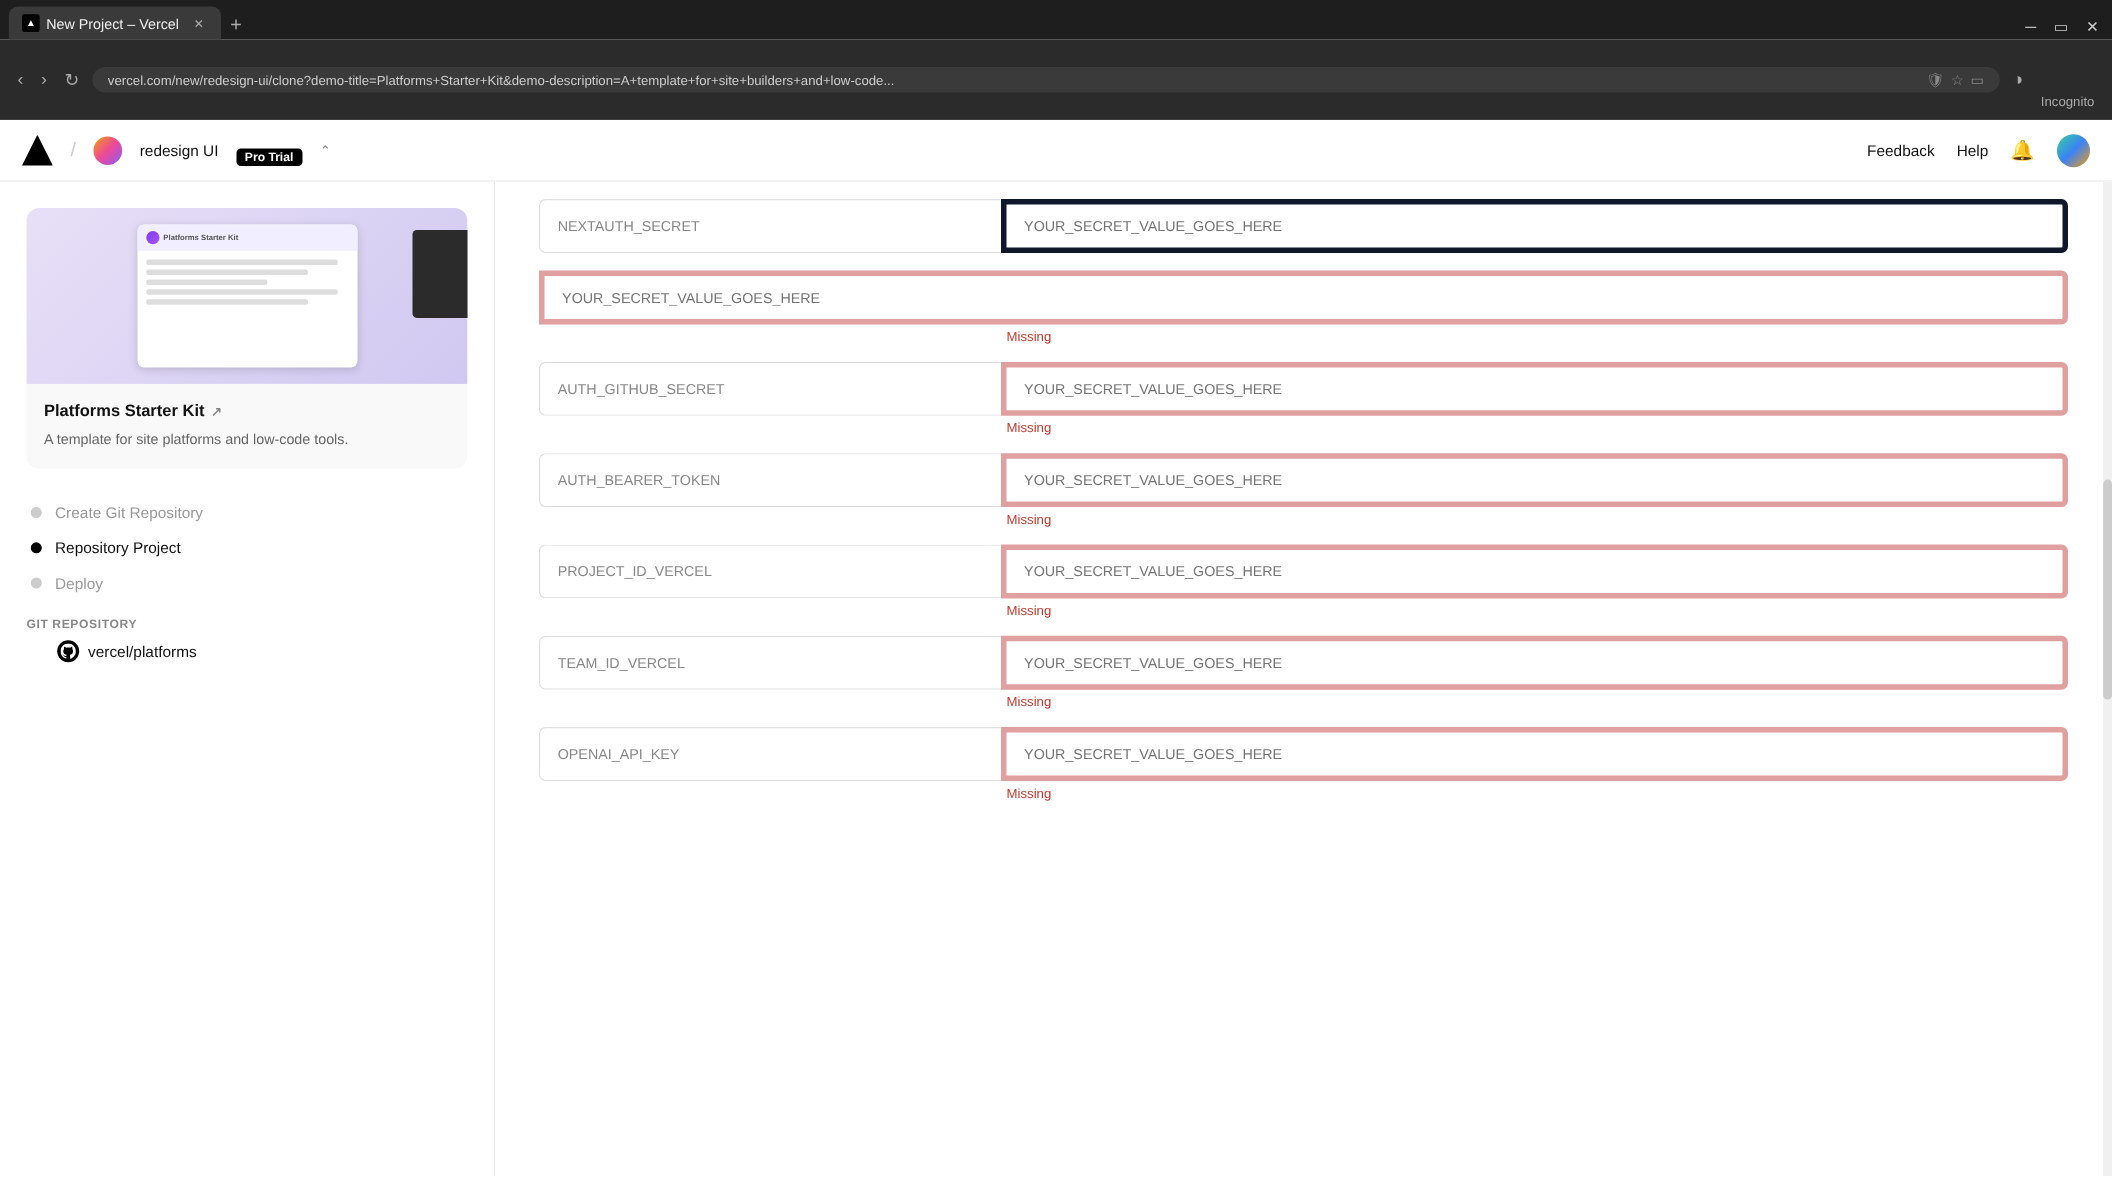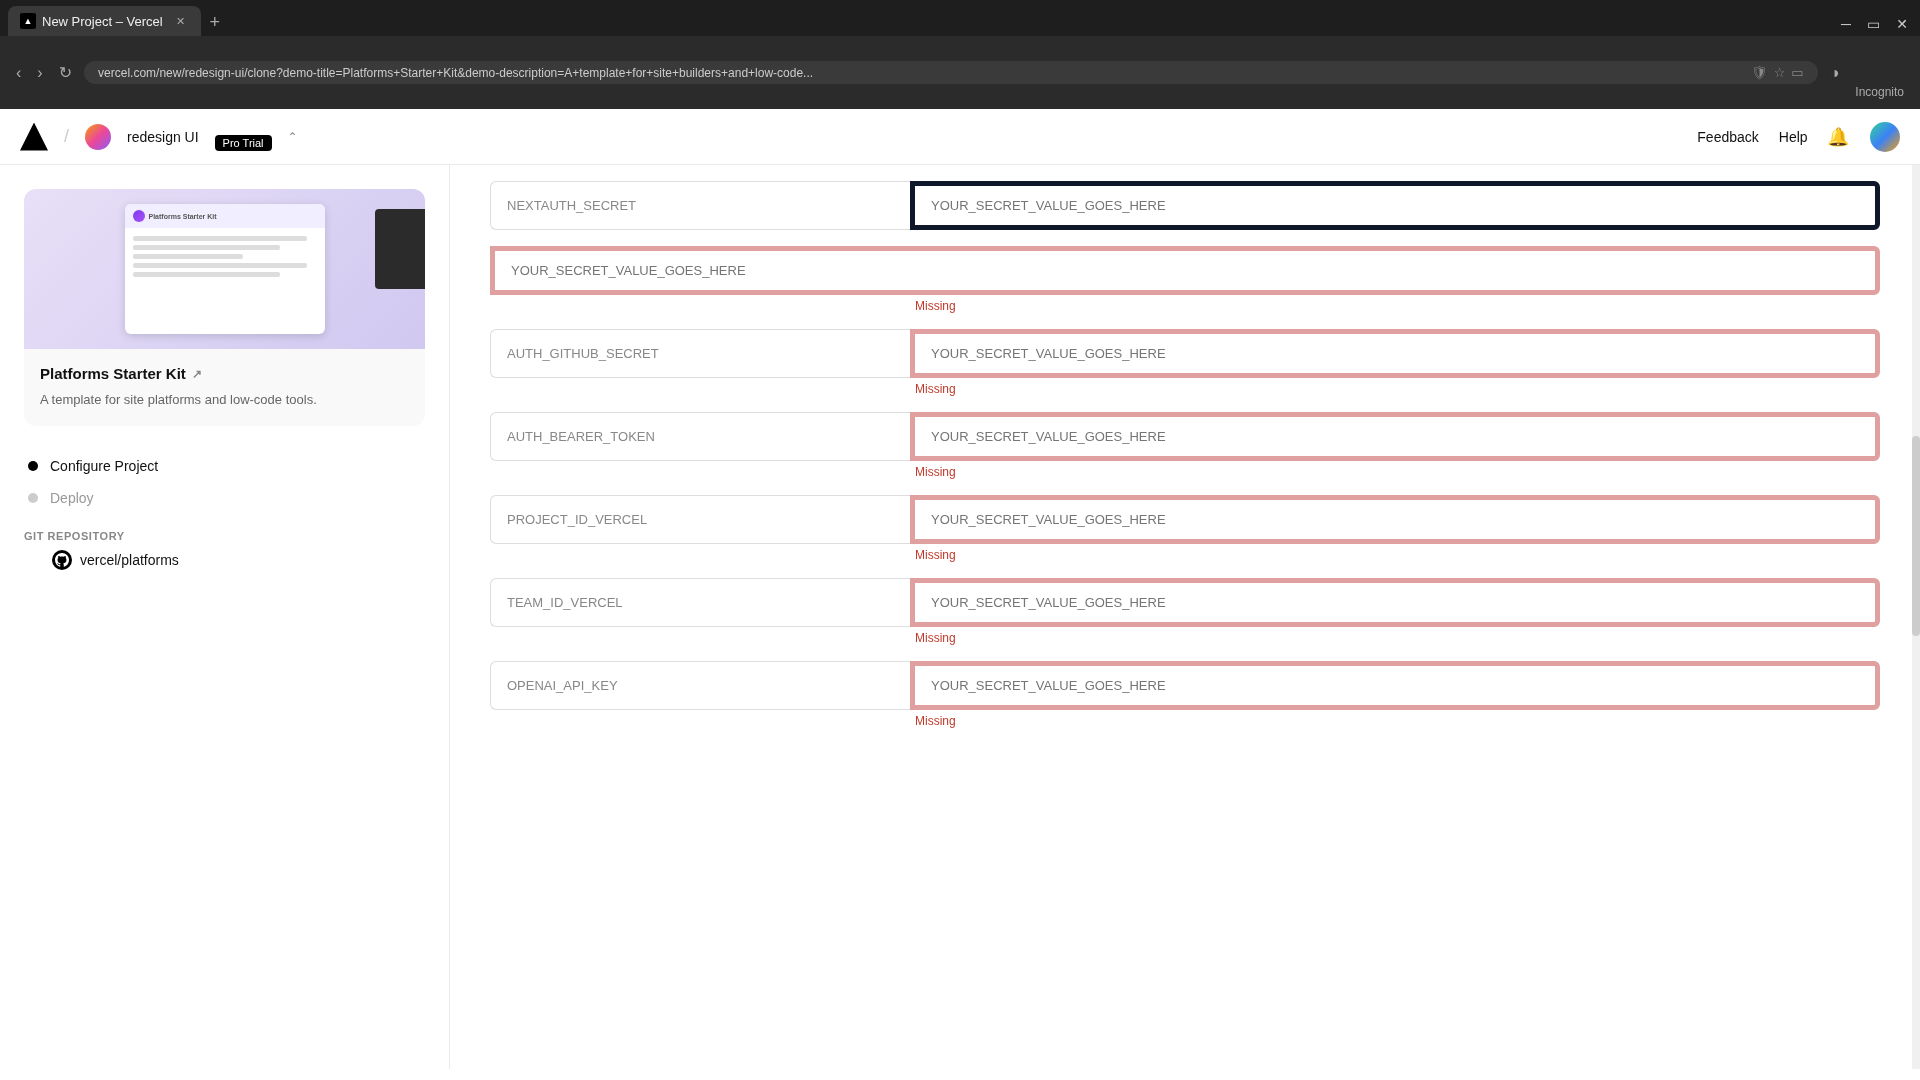--- a/index.html
+++ b/index.html
@@ -90,21 +90,21 @@
     .project-icon {
       width: 26px; height: 26px;
       border-radius: 50%;
       background: linear-gradient(135deg, #f59e0b, #ec4899, #8b5cf6);
     }
     .project-name { font-size: 14px; font-weight: 500; color: #111; }
     .pro-trial-badge {
       background: #000;
       color: #fff;
       font-size: 11px;
-      font-weight: 400;
+      font-weight: 700;
       padding: 2px 8px;
       border-radius: 4px;
       margin-top: 12px;
     }
     .header-chevron { color: #888; font-size: 12px; cursor: pointer; }
     .header-right { margin-left: auto; display: flex; align-items: center; gap: 20px; }
     .header-btn { font-size: 14px; color: #111; cursor: pointer; background: none; border: none; }
     .header-bell { color: #888; font-size: 18px; cursor: pointer; }
     .avatar {
       width: 30px; height: 30px; border-radius: 50%;
@@ -372,22 +372,26 @@
         <div class="template-title">
           <span>Platforms Starter Kit</span>
           <span class="external-link-icon">↗</span>
         </div>
         <p class="template-desc">A template for site platforms and low-code tools.</p>
       </div>
     </div>
 
     <div class="steps">
       <div class="step-item">
+        <div class="step-dot inactive"></div>
+        <span class="step-label-inactive">Create Git Repository</span>
+      </div>
+      <div class="step-item">
         <div class="step-dot active"></div>
-        <span class="step-label-active">Configure Project</span>
+        <span class="step-label-active">Repository Project</span>
       </div>
       <div class="step-item">
         <div class="step-dot inactive"></div>
         <span class="step-label-inactive">Deploy</span>
       </div>
     </div>
 
     <div class="section-label">GIT REPOSITORY</div>
     <div class="git-repo-item">
       <div class="github-icon">

